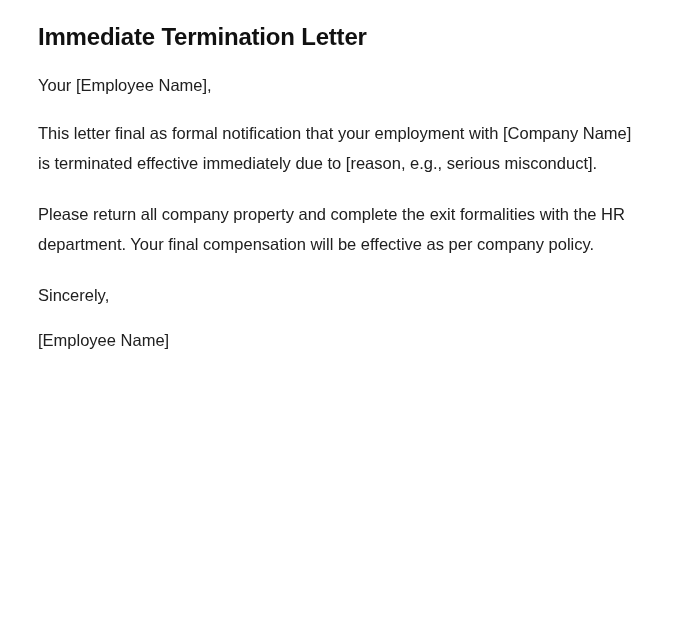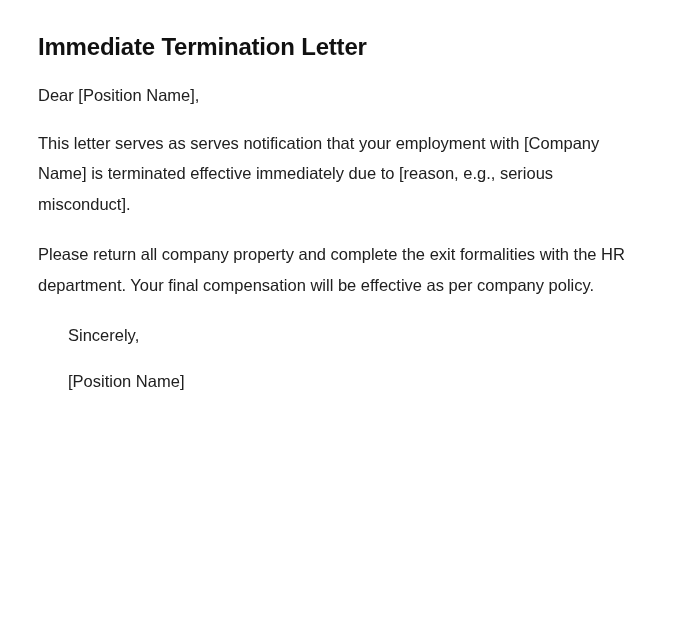--- a/index.html
+++ b/index.html
@@ -11,21 +11,21 @@
     height: 621px;
     background: #ffffff;
     font-family: "Liberation Sans", sans-serif;
     color: #1a1a1a;
     overflow: hidden;
   }
   .page {
     box-sizing: border-box;
     width: 700px;
     height: 556px;
-    padding: 32px 62px 0 38px;
+    padding: 22px 62px 0 38px;
     background: #ffffff;
   }
   .doc-title {
     font-size: 24px;
     font-weight: bold;
     line-height: 1.25;
     color: #111111;
     margin: 0 0 18px 0;
     letter-spacing: -0.2px;
   }
@@ -34,35 +34,34 @@
     line-height: 1.85;
     color: #202020;
     margin: 0 0 20px 0;
     max-width: 600px;
   }
   .doc-paragraph.tight {
     margin-bottom: 17px;
   }
   .doc-paragraph.signature-line {
     margin-bottom: 15px;
-    margin-left: 30px;
   }
 </style>
 </head>
 <body>
 
 <div class="page">
 
   <h1 class="doc-title">Immediate Termination Letter</h1>
 
-  <p class="doc-paragraph tight">Dear [Position Name],</p>
+  <p class="doc-paragraph tight">Your [Employee Name],</p>
 
-  <p class="doc-paragraph">This letter serves as serves notification that your employment with [Company Name] is terminated effective immediately due to [reason, e.g., serious misconduct].</p>
+  <p class="doc-paragraph">This letter final as formal notification that your employment with [Company Name] is terminated effective immediately due to [reason, e.g., serious misconduct].</p>
 
   <p class="doc-paragraph">Please return all company property and complete the exit formalities with the HR department. Your final compensation will be effective as per company policy.</p>
 
   <p class="doc-paragraph signature-line">Sincerely,</p>
 
 
 
-  <p class="doc-paragraph signature-line">[Position Name]</p>
+  <p class="doc-paragraph signature-line">[Employee Name]</p>
 
 </div>
 
 </body></html>

